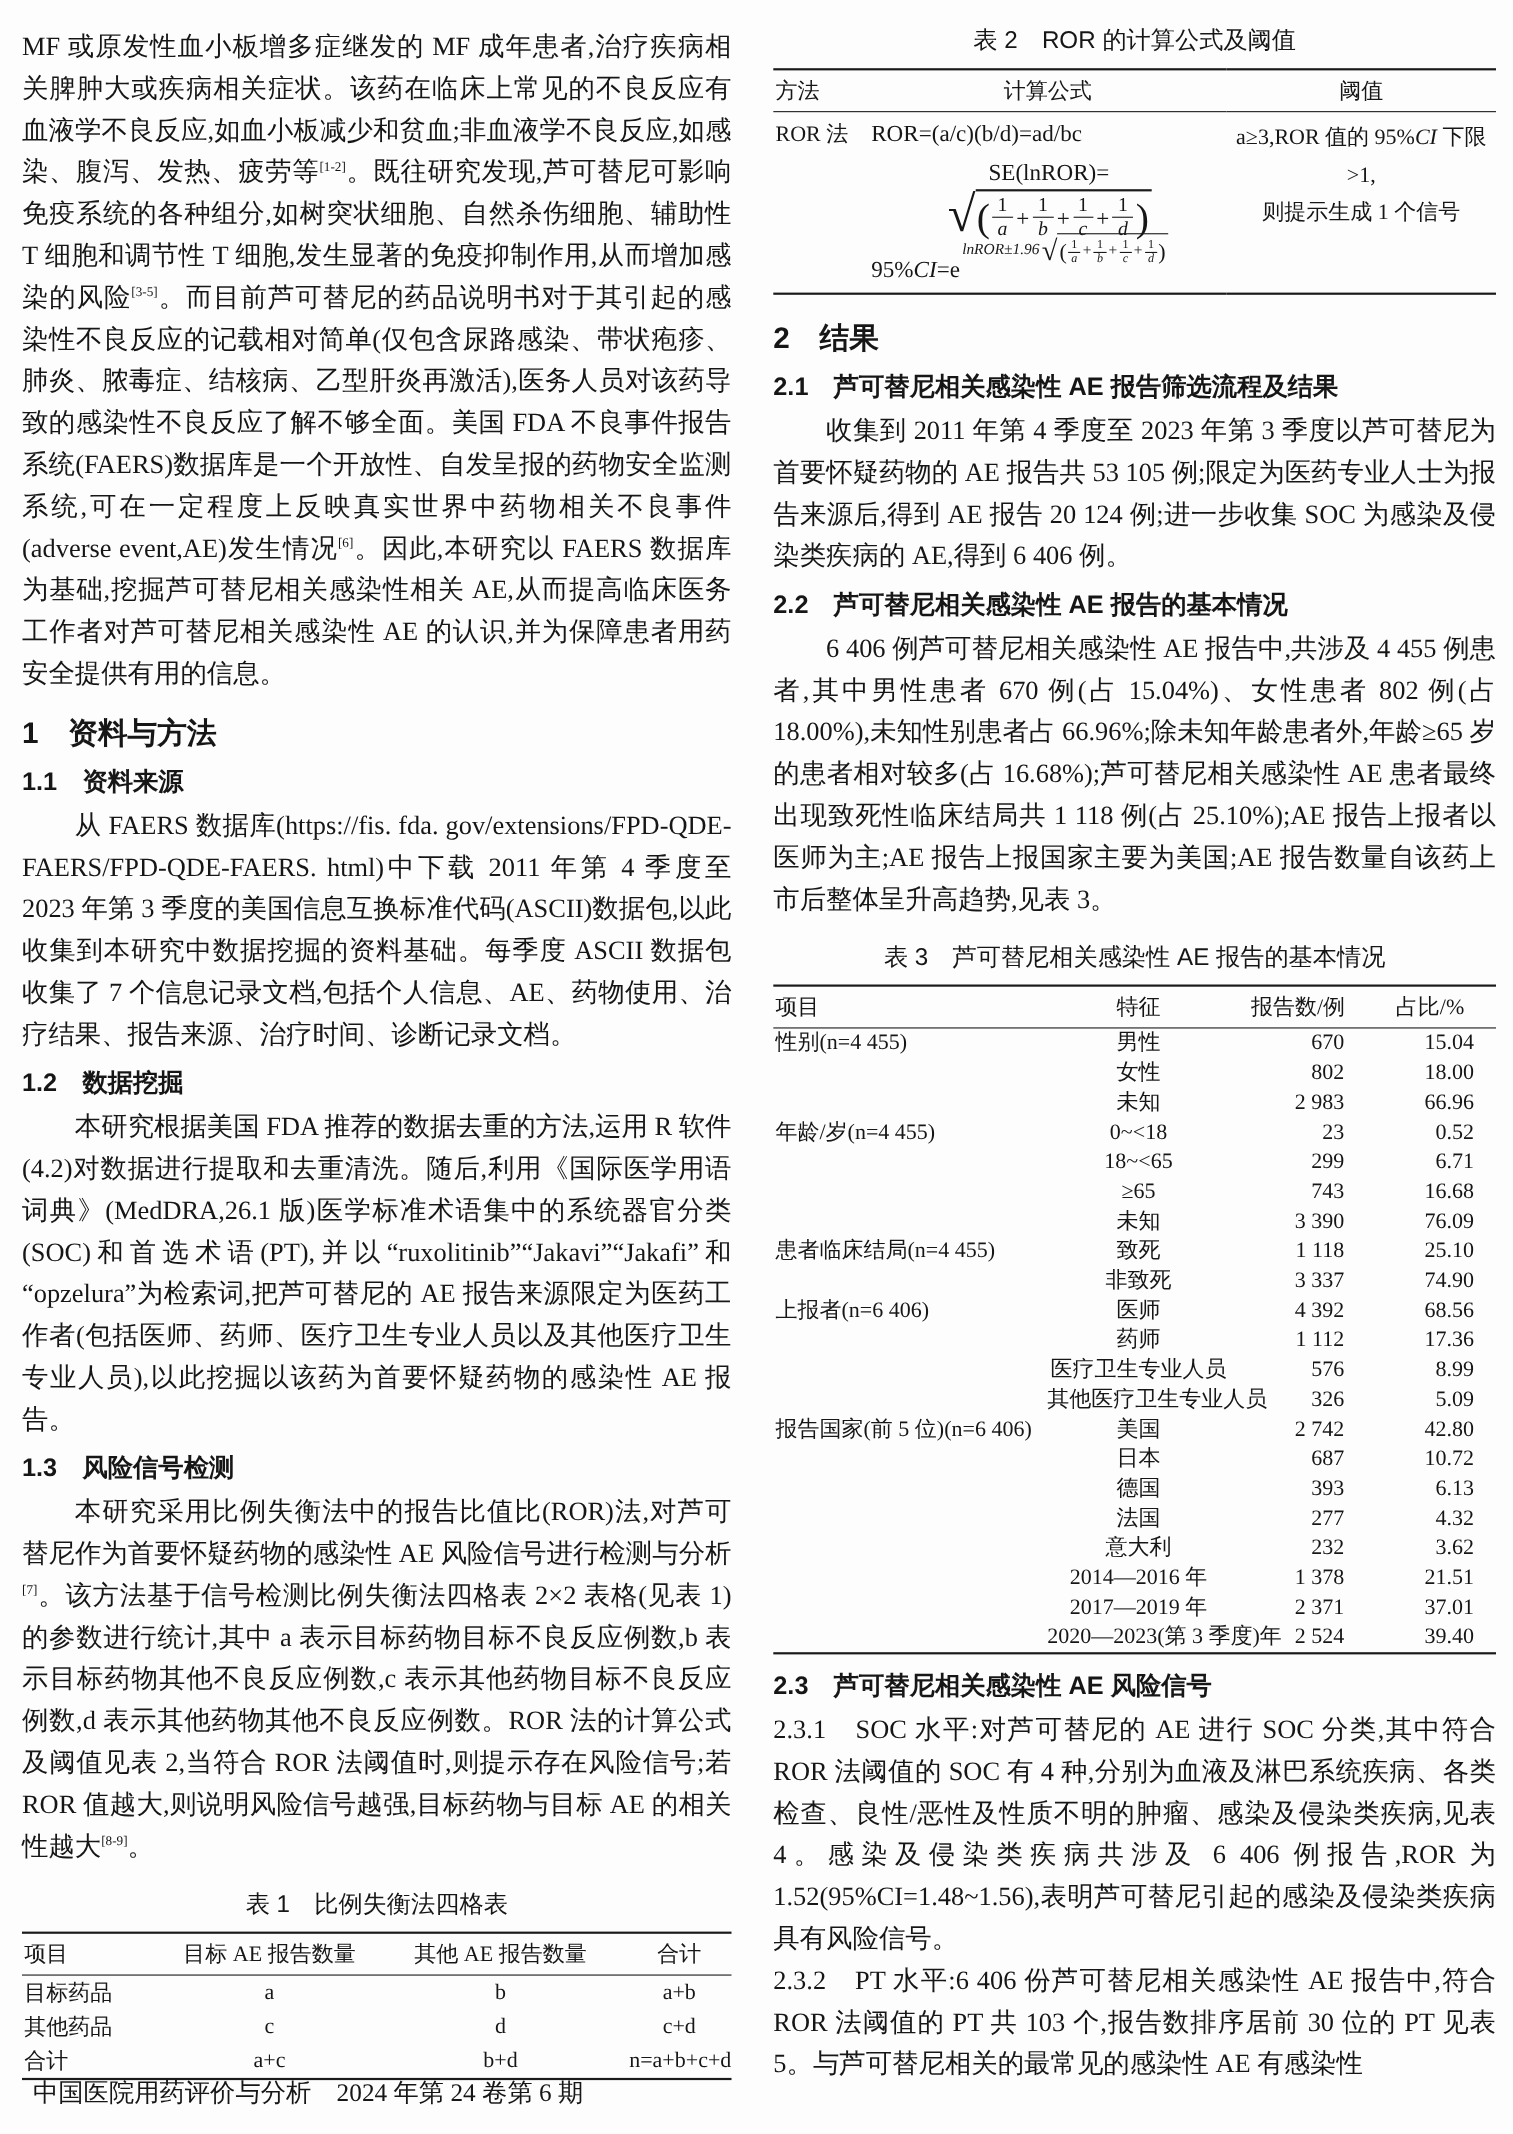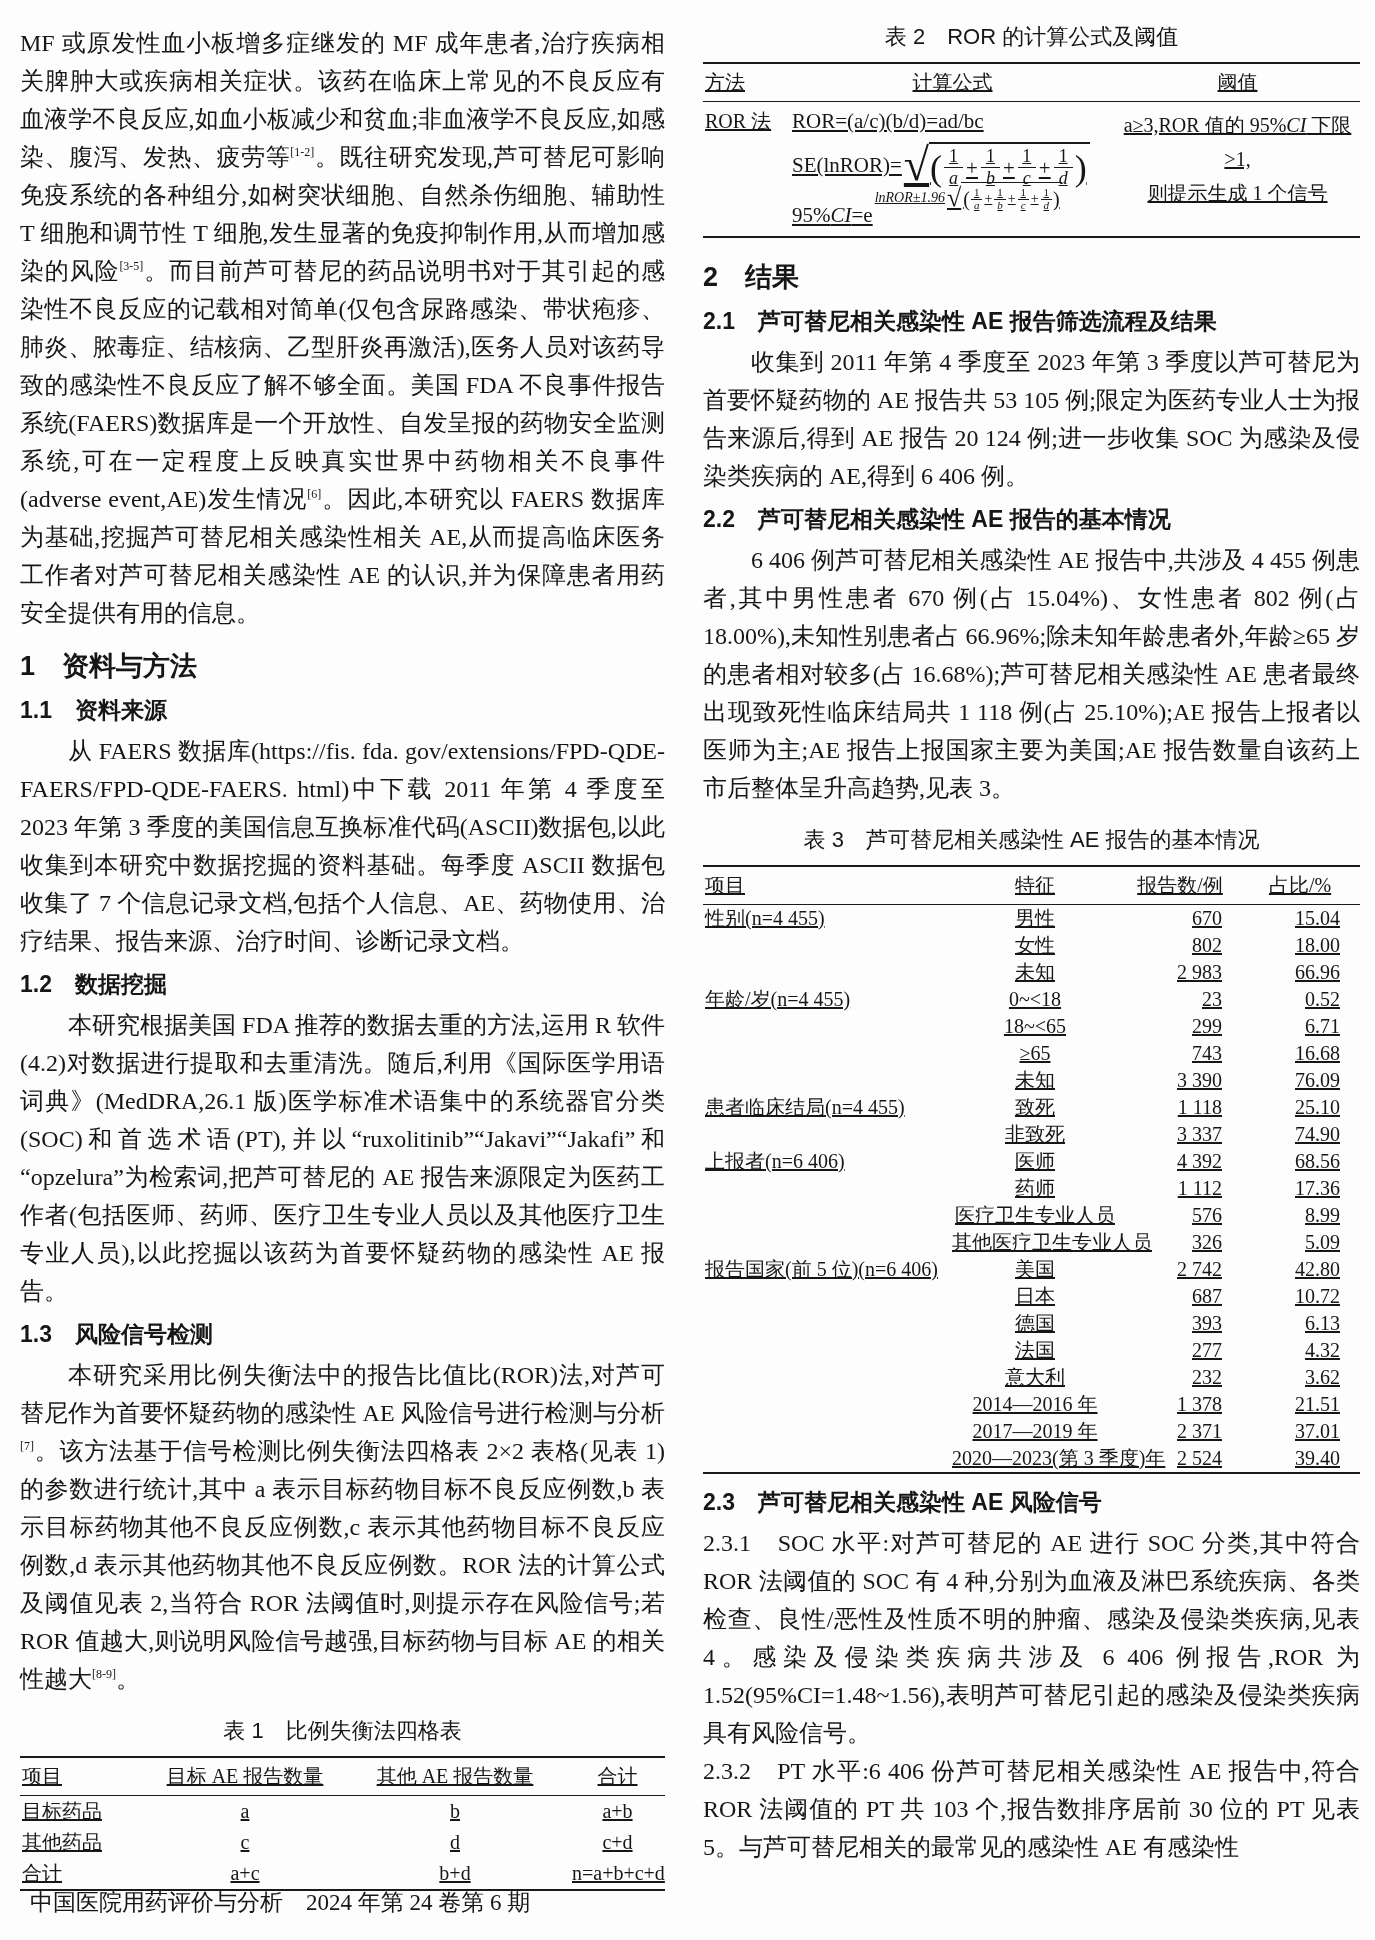--- a/index.html
+++ b/index.html
@@ -13,34 +13,34 @@
   .col-left{left:20px;width:645px;top:24px;}
   .col-right{left:703px;width:657px;top:8px;}
   p{margin:0;}
   .body-text{font-size:24px;line-height:38px;text-align:justify;text-justify:inter-ideograph;}
   .indent{text-indent:2em;}
   sup{font-size:12px;line-height:0;vertical-align:super;}
   .h1{font-family:"Liberation Sans","DejaVu Sans",sans-serif;font-weight:700;font-size:27px;line-height:34px;margin:17px 0 11px;}
   .h2{font-family:"Liberation Sans","DejaVu Sans",sans-serif;font-weight:700;font-size:23px;line-height:32px;margin:8px 0 6px;}
   .tbl-title{font-family:"Liberation Sans","DejaVu Sans",sans-serif;font-weight:400;font-size:22px;text-align:center;margin:18px 0 10px;}
   table{width:100%;border-collapse:collapse;font-size:20px;table-layout:fixed;}
-  .threeline{border-top:2.5px solid #1a1a1a;border-bottom:2.5px solid #1a1a1a;text-decoration:underline;}
+  .threeline{border-top:2.5px solid #1a1a1a;border-bottom:2.5px solid #1a1a1a;}
   .threeline thead th{font-weight:400;border-bottom:1.5px solid #1a1a1a;padding:5px 2px;font-size:20px;}
   .threeline td{padding:2px 2px;}
   .t1 td{height:27px;}
   .t3 td{height:23px;line-height:23px;white-space:nowrap;}
   .al-l{text-align:left;} .al-c{text-align:center;} .al-r{text-align:right;}
   .t3 td:nth-child(3){padding-right:18px;}
   .t3 td:nth-child(4){padding-right:20px;}
   
   .formula-cell{vertical-align:top;padding:4px 0 6px 2px !important;}
   .method-cell{vertical-align:top;padding-top:6px !important;}
   .thresh-cell{vertical-align:top;text-align:center;padding-top:6px !important;font-size:20px;line-height:34px;}
   .fline{font-size:21px;line-height:30px;text-align:left;}
-  .se-line{display:flex;align-items:center;margin-top:6px;}
+  .se-line{display:flex;align-items:center;margin-top:6px;flex-direction:column;}
   .ci-line{display:flex;align-items:flex-end;margin-top:10px;}
   .sqrt{display:inline-flex;align-items:stretch;margin-left:2px;}
   .rad{font-size:46px;line-height:1;align-self:center;font-weight:400;}
   .under{border-top:2px solid #1a1a1a;display:inline-flex;align-items:center;padding:3px 3px 0 1px;}
   .bigp{font-size:36px;line-height:1;font-weight:400;}
   .fracs{display:inline-flex;align-items:center;}
   .frac{display:inline-flex;flex-direction:column;align-items:center;line-height:1.05;font-size:18px;margin:0 2px;}
   .frac .num{padding:0 3px 1px;}
   .frac .den{border-top:1.3px solid #1a1a1a;padding:1px 5px 0;font-style:italic;}
   .plus{margin:0 1px;}

